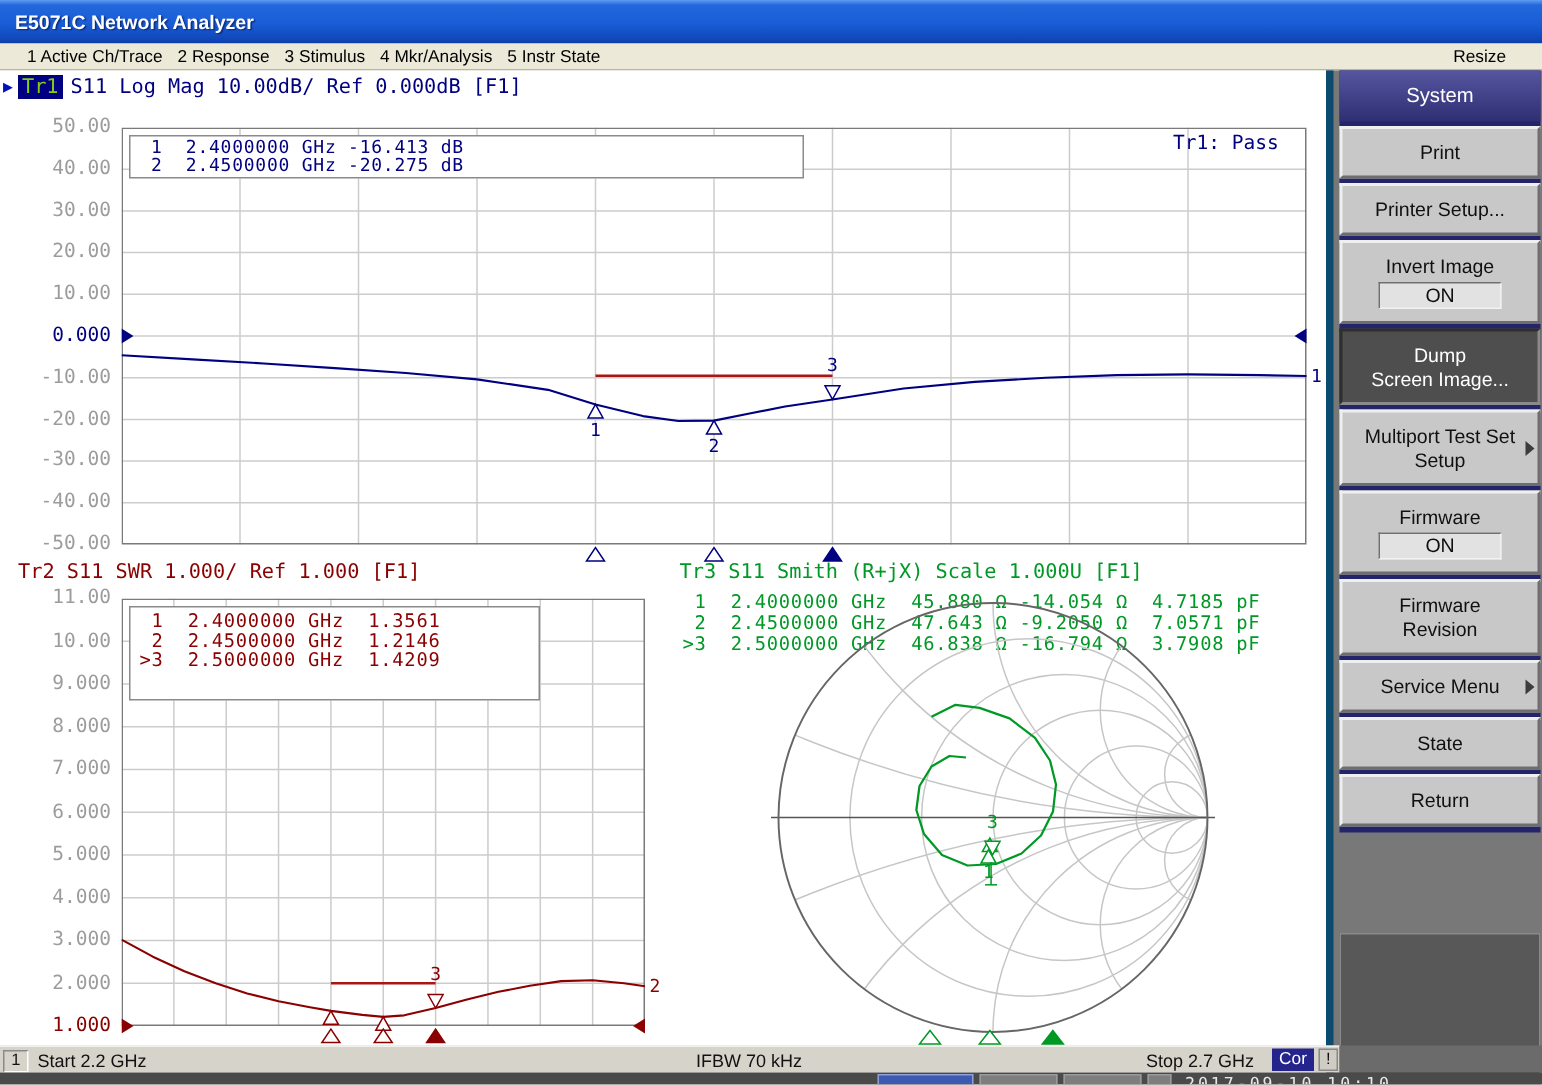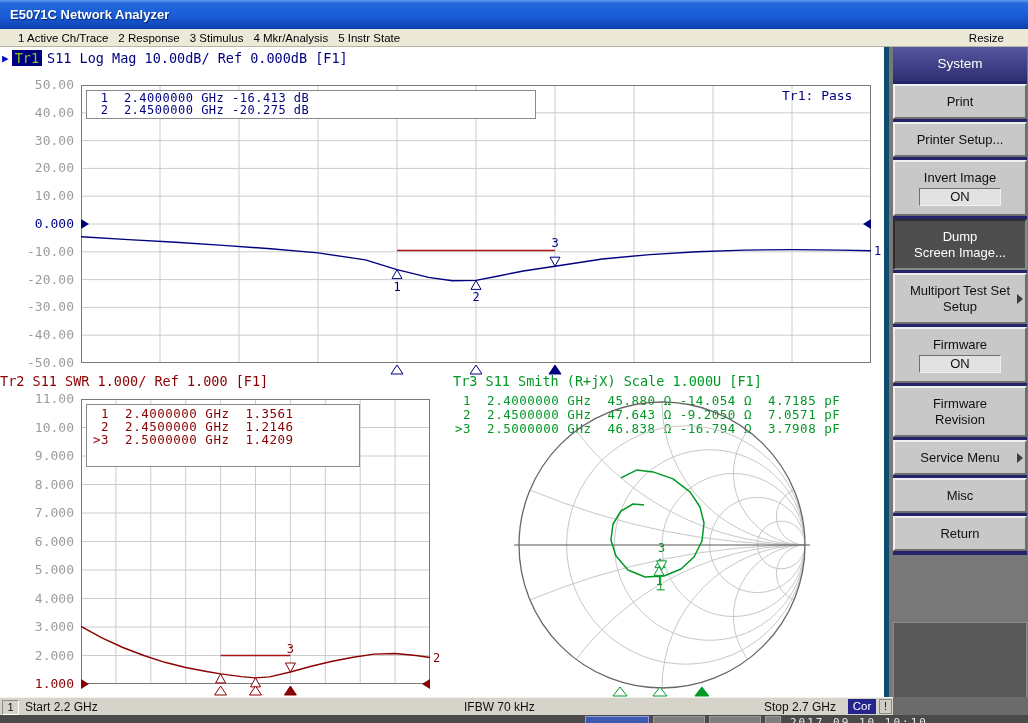--- a/index.html
+++ b/index.html
@@ -13,21 +13,21 @@
   
   .menubar{position:absolute;left:0;top:29px;width:100%;height:18px;background:#ece9d8;
     border-bottom:1px solid #b8b4a2;font-size:11.5px;line-height:18px;color:#000;box-sizing:border-box;}
   .menu-items{display:flex;gap:10px;padding-left:18px;}
   .menu-item{white-space:nowrap;cursor:default;}
   .menu-resize{position:absolute;right:24px;top:0;}
   
   .main{position:absolute;left:0;top:47px;width:884px;height:650px;background:#fff;overflow:visible;}
   .tr-header{position:absolute;font-family:"DejaVu Sans Mono",monospace;font-size:13.5px;white-space:pre;}
   #tr1-header{left:2px;top:3px;color:#000080;}
-  #tr2-header{left:0;top:326px;color:#8b0000;}
+  #tr2-header{left:12px;top:326px;color:#8b0000;}
   #tr3-header{left:453px;top:326px;color:#009926;}
   .tr-arrow{color:#0010c0;font-size:11px;vertical-align:1px;}
   .tr-chip{background:#000080;color:#84cc16;padding:0 3px;margin:0 5px 0 3px;}
   .ylab-col{position:absolute;width:70px;}
   #tr1-ylabels{left:4px;top:38px;}
   #tr2-ylabels{left:4px;top:352px;}
   .ylab{position:absolute;right:0;width:100%;text-align:right;height:14px;line-height:14px;
         font-family:"DejaVu Sans Mono",monospace;font-size:13px;color:#9c9c9c;}
   .ylab.ref-navy{color:#000080;}
   .ylab.ref-red{color:#8b0000;}
@@ -284,21 +284,21 @@
           </div>
           <div class="softkey">
             <div class="sk-line">Firmware</div>
             <div class="sk-line">Revision</div>
           </div>
           <div class="softkey">
             <div class="sk-line">Service Menu</div>
             <span class="sk-arrow"></span>
           </div>
           <div class="softkey">
-            <div class="sk-line">Misc</div>
+            <div class="sk-line">State</div>
           </div>
           <div class="softkey">
             <div class="sk-line">Return</div>
           </div>
         </div>
     </div>
   </div>
 
   <div class="statusbar">
     <span class="sb-chan">1</span>

